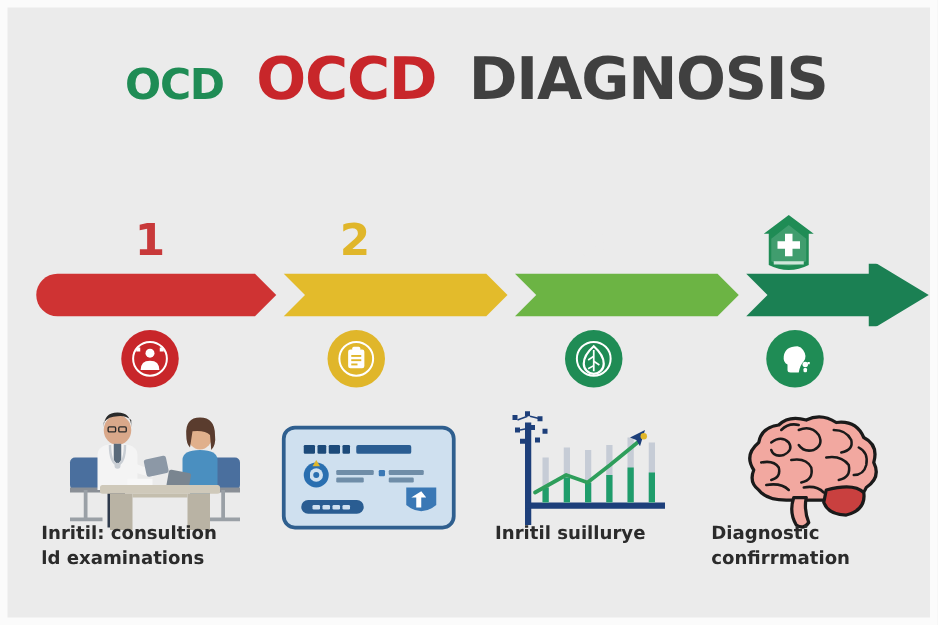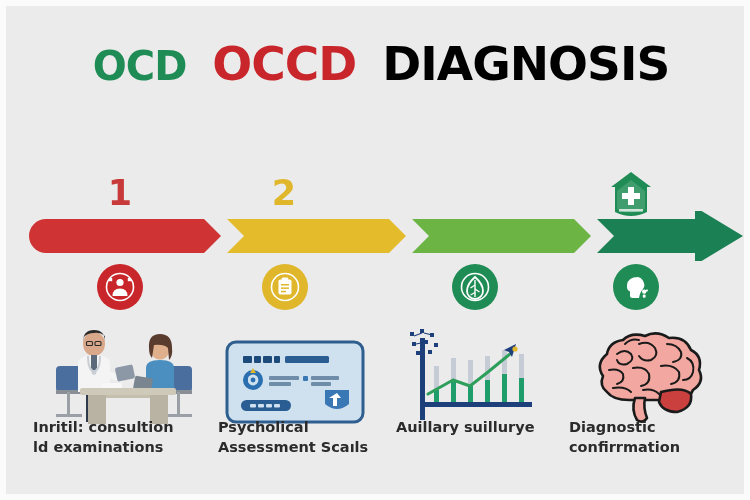--- a/index.html
+++ b/index.html
@@ -31,23 +31,23 @@
   }
   .title-word {
     font-family: "DejaVu Sans", sans-serif;
     font-weight: bold;
     font-size: 47px;
     letter-spacing: -1px;
     line-height: 1;
     display: inline-block;
     vertical-align: baseline;
   }
-  .title-ocd   { color: #1f8c55; font-size: 40px; margin-right: 26px; }
+  .title-ocd   { color: #1f8c55; font-size: 34px; margin-right: 26px; }
   .title-occd  { color: #c8262a; margin-right: 26px; }
-  .title-diag  { color: #000000; }
+  .title-diag  { color: #404040; }
 
   
   .arrow-band {
     position: absolute;
     left: 0;
     top: 205px;
     width: 750px;
     height: 50px;
   }
   .arrow-band svg { display: block; }
@@ -333,25 +333,21 @@
         <path d="M70 66 Q80 64 86 70"></path>
         <path d="M52 20 Q58 14 66 16"></path>
       </g>
     </svg>
   </div>
 
   <div class="caption cap-1">
     <span class="cap-line">Inritil: consultion</span>
     <span class="cap-line">ld examinations</span>
   </div>
-  <div class="caption cap-2">
-    <span class="cap-line">Psycholical</span>
-    <span class="cap-line">Assessment Scaıls</span>
-  </div>
   <div class="caption cap-3">
-    <span class="cap-line">Auillary  suillurye</span>
+    <span class="cap-line">Inritil  suillurye</span>
   </div>
   <div class="caption cap-4">
     <span class="cap-line">Diagnostic</span>
     <span class="cap-line">confirrmation</span>
   </div>
 
 </div>
 
 </body></html>

